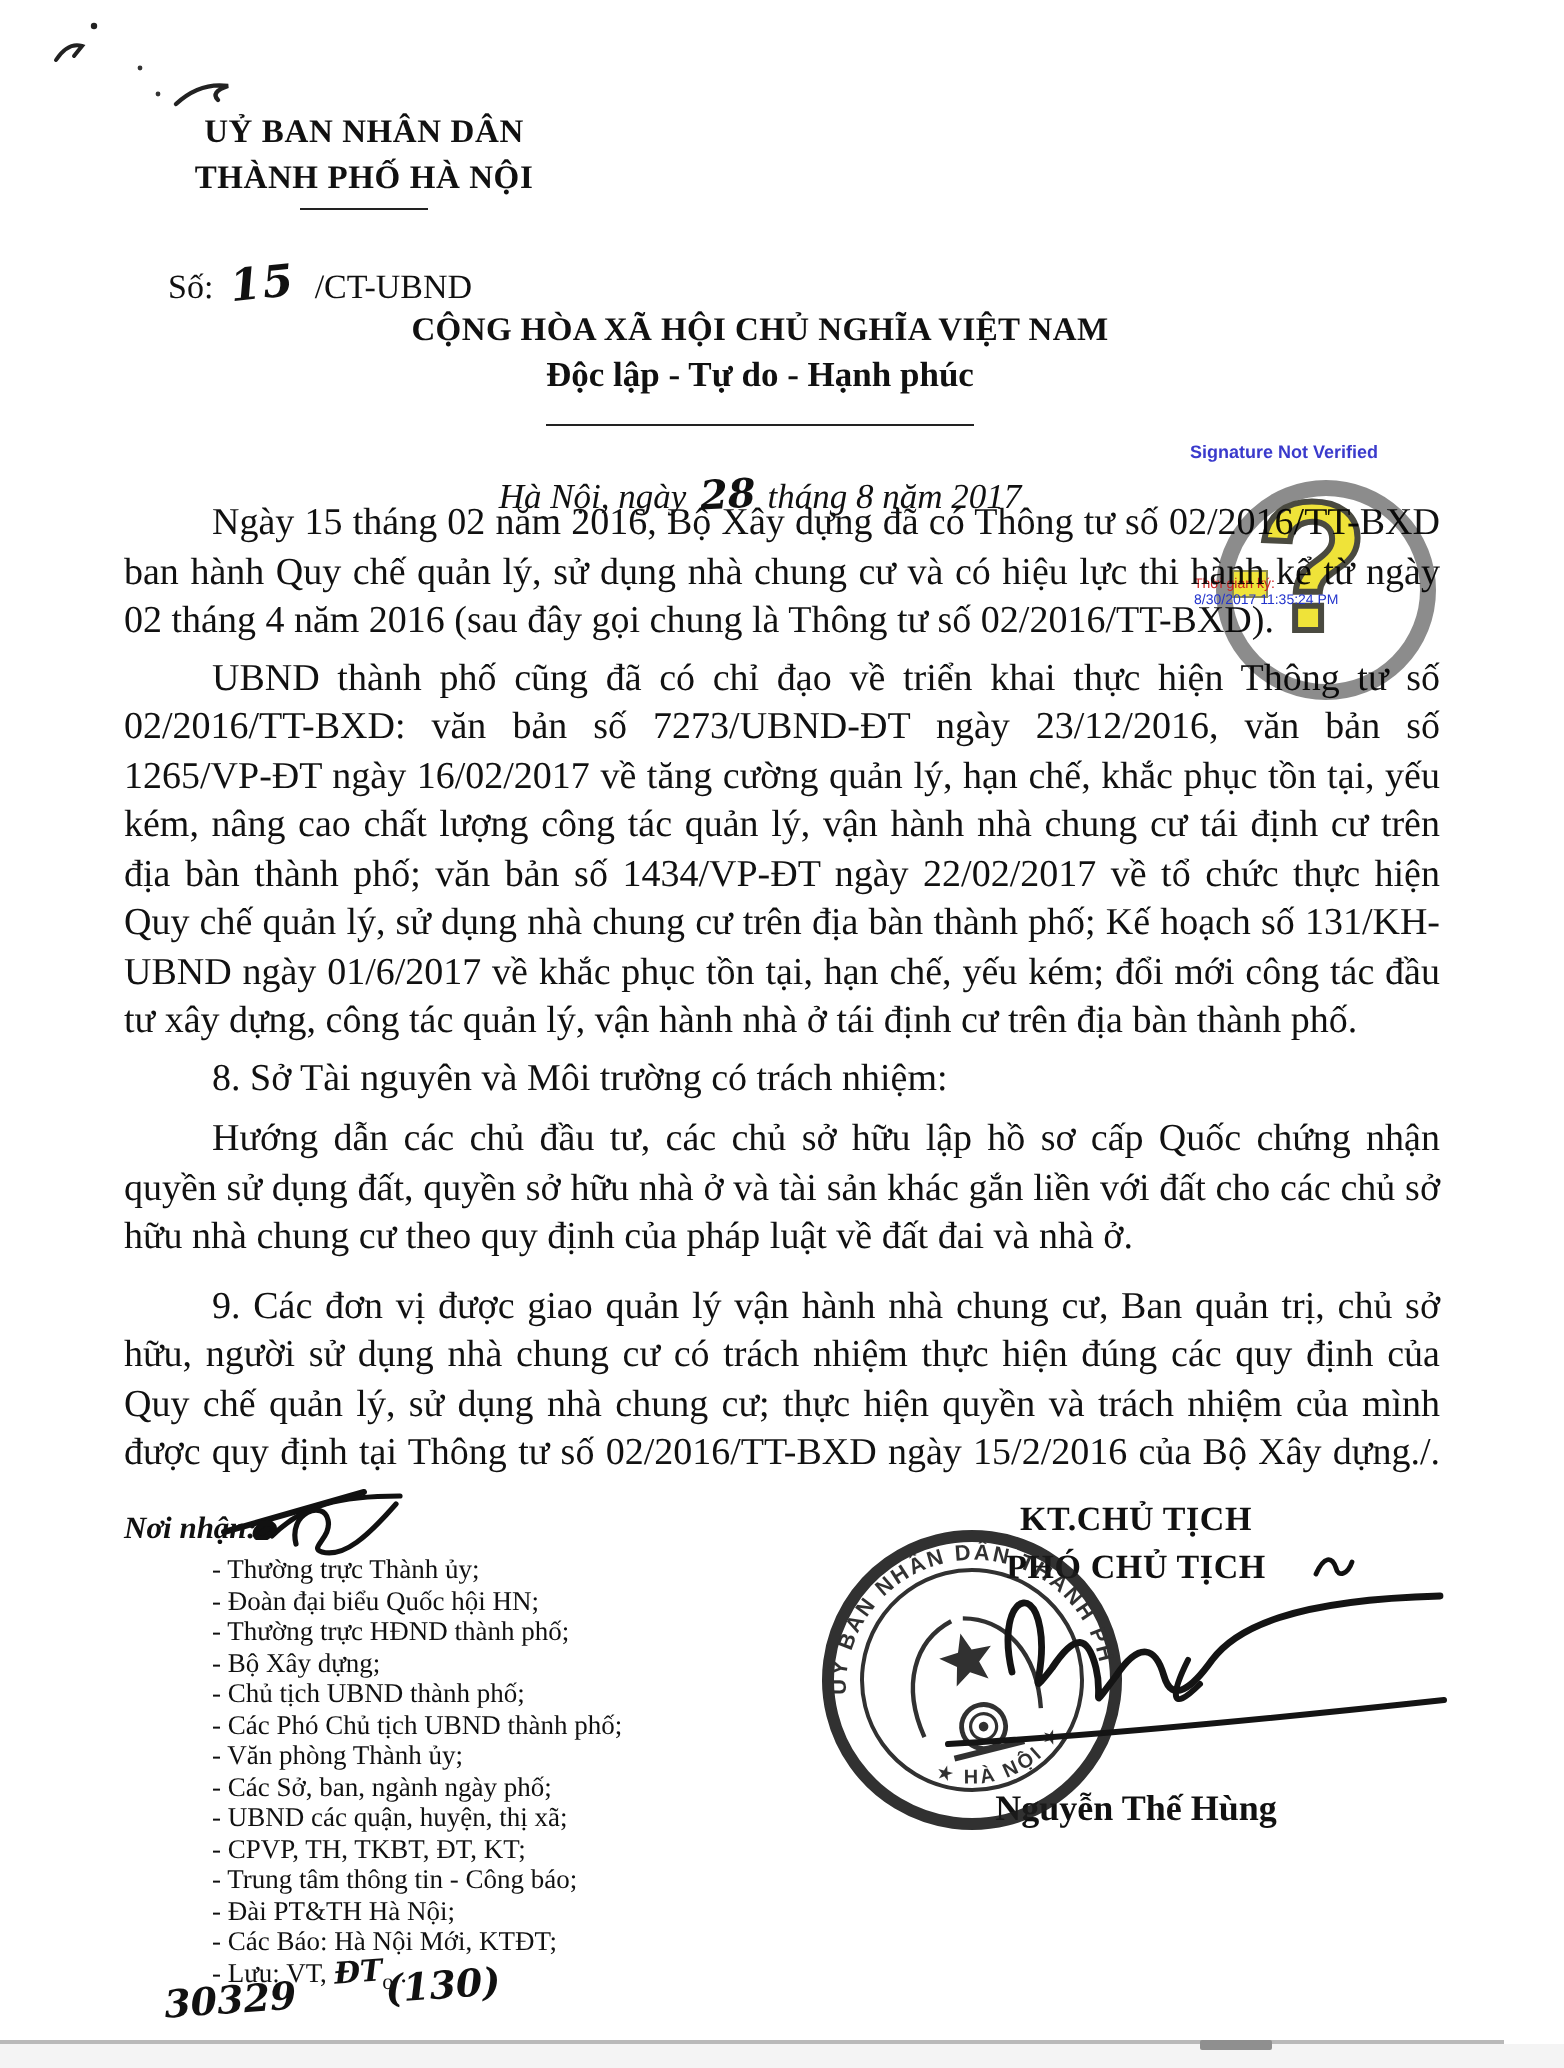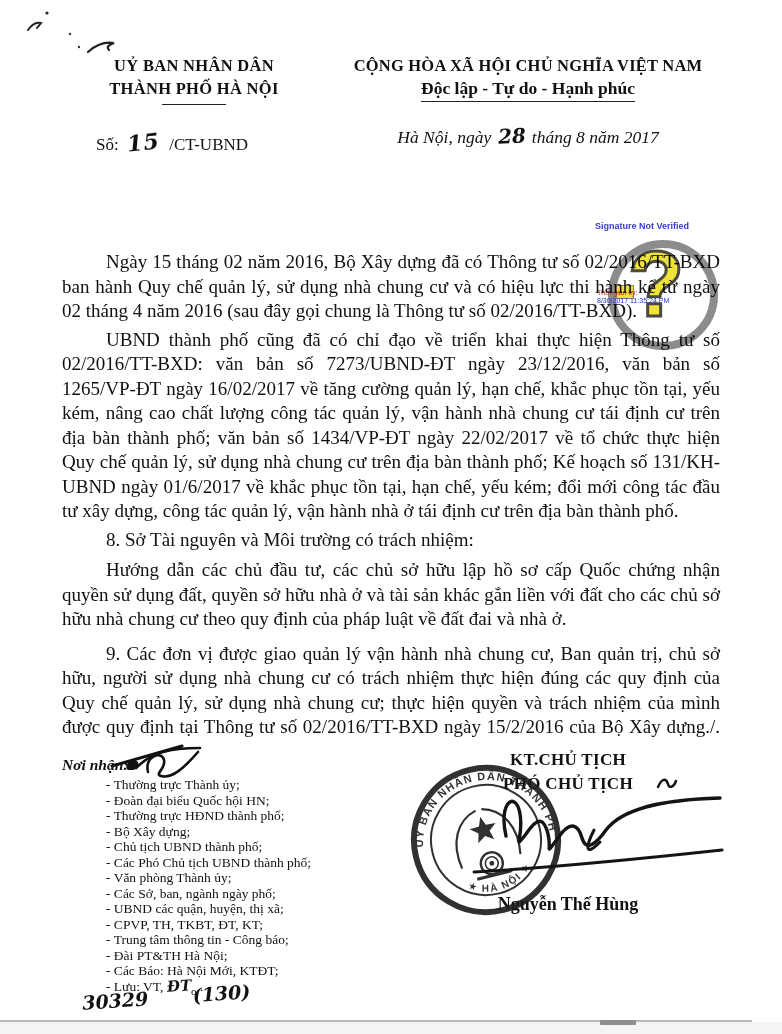--- a/index.html
+++ b/index.html
@@ -1,29 +1,29 @@
 <!DOCTYPE html>
 <html><head>
 <meta charset="utf-8">
 <style>
   html,body{margin:0;padding:0;background:#ffffff;}
   .page{
     position:relative; width:782px; height:1034px; background:#ffffff;
     font-family:"Liberation Serif","DejaVu Serif",serif; color:#111; overflow:hidden;
   }
   
-  .header{position:absolute; top:56px; left:58px; width:668px; display:flex;}
+  .header{position:absolute; top:56px; left:46px; width:668px; display:flex;flex-direction:column;}
   .h-left{width:272px; text-align:center;}
   .h-left .l1{font-weight:bold; font-size:16.5px; letter-spacing:.3px;}
   .h-left .l2{font-weight:bold; font-size:16.5px; letter-spacing:.3px; margin-top:3px;}
   .rule-sm{width:64px; border-top:1.8px solid #222; margin:5px auto 0;}
   .so-line{margin-top:24px; font-size:17px; text-align:left; padding-left:38px;}
   .h-right{flex:1; text-align:center;}
   .h-right .l1{font-weight:bold; font-size:16.5px; letter-spacing:.2px;}
-  .h-right .l2{font-weight:bold; font-size:17.5px; display:inline-block; border-bottom:1.8px solid #222; padding-bottom:2px; margin-top:2px;}
+  .h-right .l2{font-weight:bold; font-size:17.5px; display:inline-block; border-bottom:1.8px solid #222; padding-bottom:14px; margin-top:2px;}
   .date-line{margin-top:22px; font-style:italic; font-size:17.5px;}
   .hand{font-family:"DejaVu Serif","Liberation Serif",serif; font-weight:bold; font-style:italic; display:inline-block;}
   .hand-15{font-size:22px; transform:rotate(-6deg); letter-spacing:1px; margin:0 10px 0 8px;}
   .hand-28{font-size:20px; transform:rotate(-3deg); margin:0 2px;}
   
   .title-block{position:absolute; top:168px; left:60px; width:662px; text-align:center;}
   .t1{font-weight:bold; font-size:20px; letter-spacing:.5px;}
   .t2{font-weight:bold; font-size:19.5px; margin-top:4px; line-height:26px;}
   .t-rule{width:225px; border-top:2.5px solid #333; margin:3px auto 0; position:relative; left:-12px;}
   

